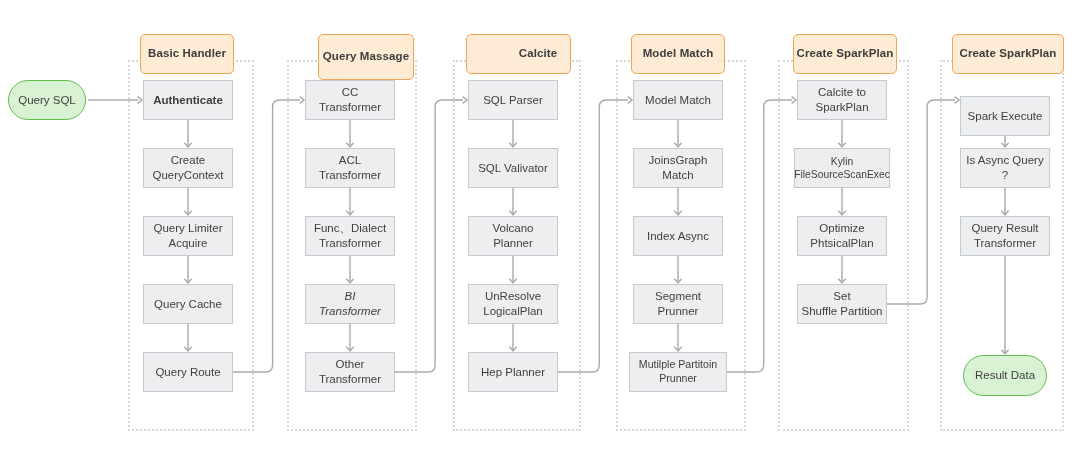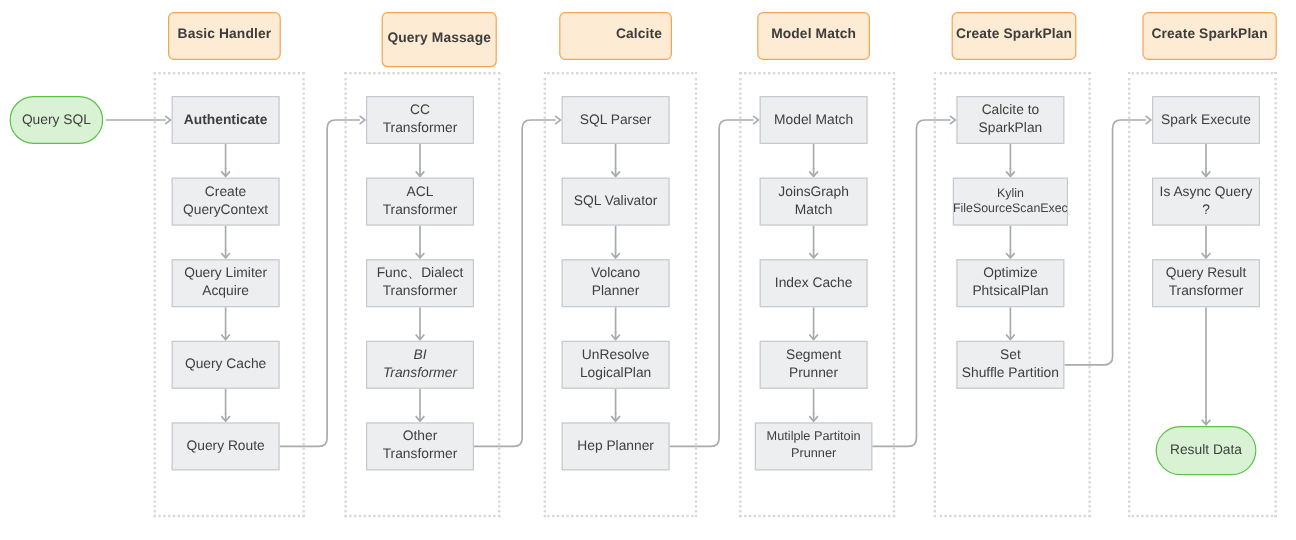--- a/index.html
+++ b/index.html
@@ -20,20 +20,21 @@
     border:1.5px solid #f2a456;
     border-radius:5px;
     box-sizing:border-box;
     display:flex;align-items:center;justify-content:center;
     font-size:11.5px;
     font-weight:bold;
     color:#3d3d3d;
     letter-spacing:.1px;
     text-align:center;
     line-height:1.15;
+    margin-top:24px;
   }
   
   .node{
     position:absolute;
     background:#eceef0;
     border:1.4px solid #c6c9cd;
     box-sizing:border-box;
     display:flex;align-items:center;justify-content:center;
     font-size:11.5px;
     color:#3f3f3f;
@@ -134,41 +135,41 @@
       <div class="node" style="left: 143px; top: 284px; width: 90px; height: 40px;">Query Cache</div>
       <div class="node" style="left: 143px; top: 352px; width: 90px; height: 40px;">Query Route</div>
       <div class="group-box" style="left: 287px; top: 60px; width: 130px; height: 371px;"></div>
       <div class="group-header" style="left: 318px; top: 10px; width: 96px; height: 46px;">Query Massage</div>
       <div class="node" style="left: 305px; top: 80px; width: 90px; height: 40px;">CC<br>Transformer</div>
       <div class="node" style="left: 305px; top: 148px; width: 90px; height: 40px;">ACL<br>Transformer</div>
       <div class="node" style="left: 305px; top: 216px; width: 90px; height: 40px;">Func、Dialect<br>Transformer</div>
       <div class="node" style="left: 305px; top: 284px; width: 90px; height: 40px; font-style: italic;">BI<br>Transformer</div>
       <div class="node" style="left: 305px; top: 352px; width: 90px; height: 40px;">Other<br>Transformer</div>
       <div class="group-box" style="left: 453px; top: 60px; width: 128px; height: 371px;"></div>
-      <div class="group-header" style="left: 466px; top: 10px; width: 94px; height: 40px; padding-left: 39px;">Calcite</div>
+      <div class="group-header" style="left: 466px; top: 10px; width: 105px; height: 40px; padding-left: 39px;">Calcite</div>
       <div class="node" style="left: 468px; top: 80px; width: 90px; height: 40px;">SQL Parser</div>
       <div class="node" style="left: 468px; top: 148px; width: 90px; height: 40px;">SQL Valivator</div>
       <div class="node" style="left: 468px; top: 216px; width: 90px; height: 40px;">Volcano Planner</div>
       <div class="node" style="left: 468px; top: 284px; width: 90px; height: 40px;">UnResolve<br>LogicalPlan</div>
       <div class="node" style="left: 468px; top: 352px; width: 90px; height: 40px;">Hep Planner</div>
       <div class="group-box" style="left: 616px; top: 60px; width: 130px; height: 371px;"></div>
       <div class="group-header" style="left: 631px; top: 10px; width: 94px; height: 40px;">Model Match</div>
       <div class="node" style="left: 633px; top: 80px; width: 90px; height: 40px;">Model Match</div>
       <div class="node" style="left: 633px; top: 148px; width: 90px; height: 40px;">JoinsGraph<br>Match</div>
-      <div class="node" style="left: 633px; top: 216px; width: 90px; height: 40px;">Index Cache</div>
+      <div class="node" style="left: 633px; top: 216px; width: 90px; height: 40px;">Index Async</div>
       <div class="node" style="left: 633px; top: 284px; width: 90px; height: 40px;">Segment<br>Prunner</div>
       <div class="node" style="left: 629px; top: 352px; width: 98px; height: 40px; font-size: 10.6px;">Mutilple Partitoin<br>Prunner</div>
       <div class="group-box" style="left: 778px; top: 60px; width: 131px; height: 371px;"></div>
       <div class="group-header" style="left: 793px; top: 10px; width: 104px; height: 40px;">Create SparkPlan</div>
       <div class="node" style="left: 797px; top: 80px; width: 90px; height: 40px;">Calcite to<br>SparkPlan</div>
       <div class="node" style="left: 794px; top: 148px; width: 96px; height: 40px; font-size: 10.3px;">Kylin<br>FileSourceScanExec</div>
       <div class="node" style="left: 797px; top: 216px; width: 90px; height: 40px;">Optimize<br>PhtsicalPlan</div>
       <div class="node" style="left: 797px; top: 284px; width: 90px; height: 40px;">Set<br>Shuffle Partition</div>
       <div class="group-box" style="left: 940px; top: 60px; width: 124px; height: 371px;"></div>
       <div class="group-header" style="left: 952px; top: 10px; width: 112px; height: 40px;">Create SparkPlan</div>
-      <div class="node" style="left: 960px; top: 80px; width: 90px; height: 40px;">Spark Execute</div>
+      <div class="node" style="left: 960px; top: 96px; width: 90px; height: 40px;">Spark Execute</div>
       <div class="node" style="left: 960px; top: 148px; width: 90px; height: 40px;">Is Async Query ?</div>
       <div class="node" style="left: 960px; top: 216px; width: 90px; height: 40px;">Query Result<br>Transformer</div>
       <div class="terminal" style="left: 8px; top: 80px; width: 78px; height: 40px;">Query SQL</div>
       <div class="terminal" style="left: 963px; top: 355px; width: 84px; height: 41px;">Result Data</div>
     </div>
 
 </div>
 
 </body></html>

